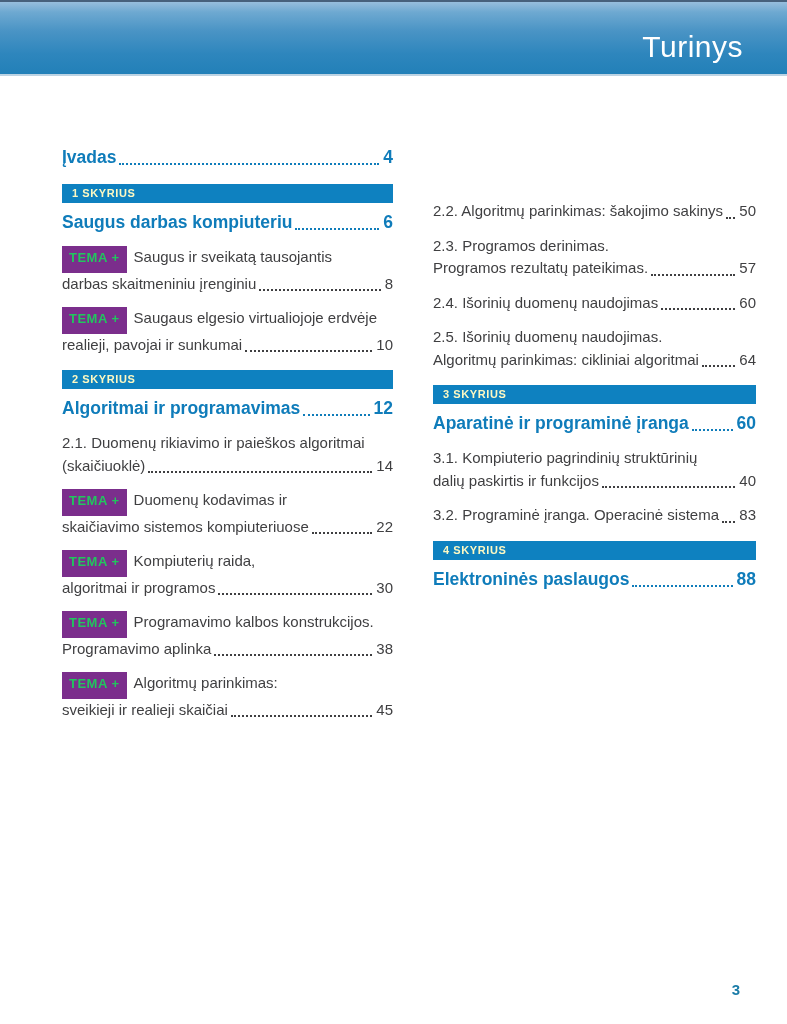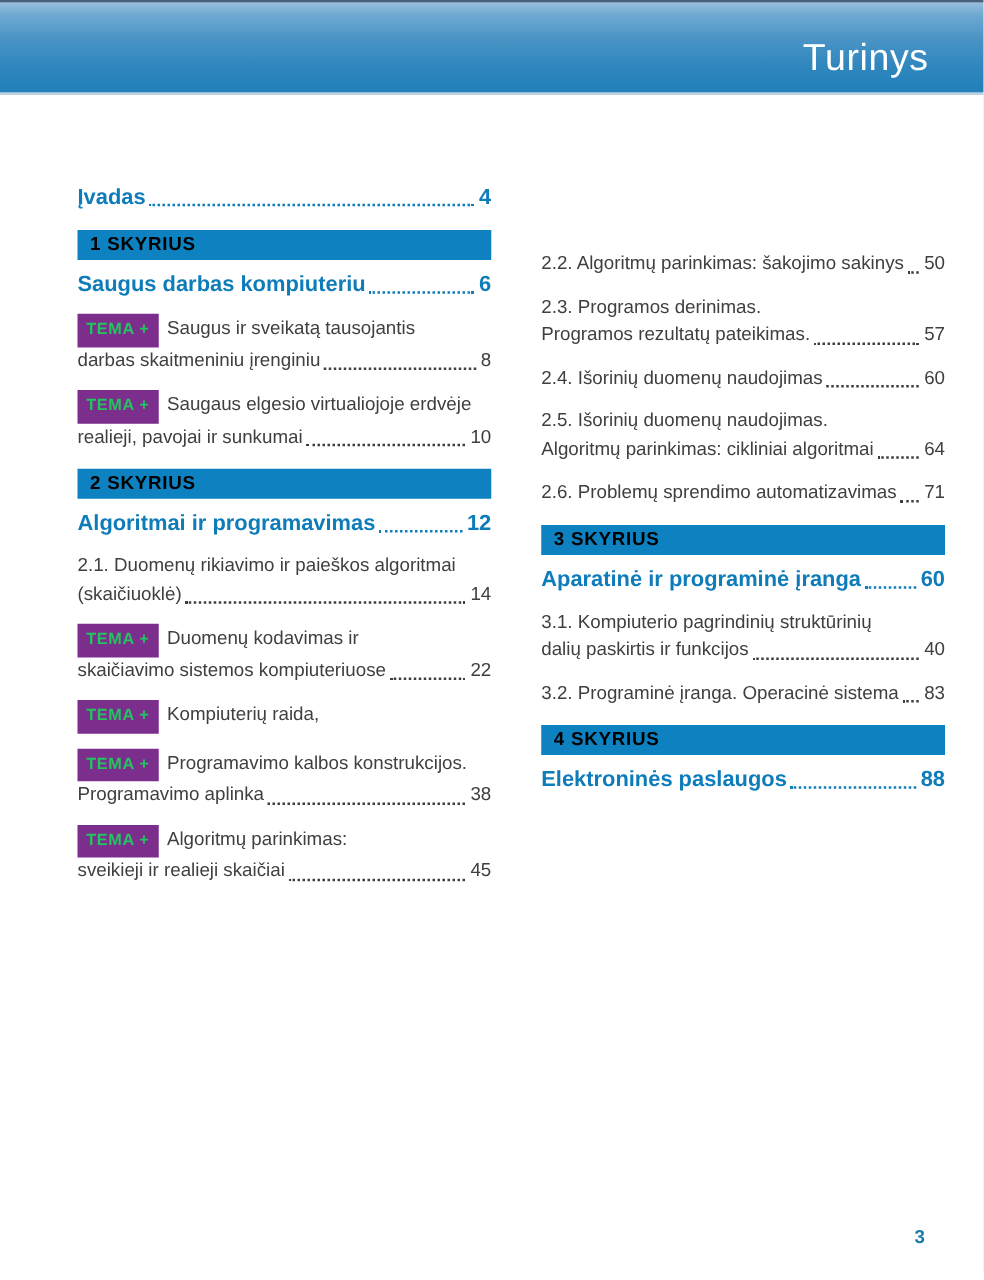--- a/index.html
+++ b/index.html
@@ -36,22 +36,22 @@
     display: flex;
     align-items: flex-start;
     padding: 72px 0 0 62px;
     gap: 40px;
   }
   .col-left  { width: 331px; flex: 0 0 331px; }
   .col-right { width: 323px; flex: 0 0 323px; padding-top: 42px; }
 
   .chapter-bar {
     background: var(--section-bar, #0e81c0);
-    color: #000000;
-    font-size: 15px;
+    color: #fef9c3;
+    font-size: 11px;
     font-weight: 700;
     letter-spacing: 0.6px;
     padding: 3px 4px 4px 10px;
     margin: 14px 0 8px;
   }
   .toc-title {
     color: var(--heading-blue, #0f7cba);
     font-size: 17.5px;
     font-weight: 700;
     margin: 0 0 12px;
@@ -158,20 +158,25 @@
         <div class="toc-entry">
           <div class="line"><span class="tema-badge">TEMA +</span><span class="line-text">Duomenų kodavimas ir</span></div>
           <div class="line last">
             <span class="line-text">skaičiavimo sistemos kompiuteriuose</span>
             <span class="dots"></span>
             <span class="page-ref">22</span>
           </div>
         </div>
         <div class="toc-entry">
           <div class="line"><span class="tema-badge">TEMA +</span><span class="line-text">Kompiuterių raida,</span></div>
+          <div class="line last">
+            <span class="line-text">algoritmai ir programos</span>
+            <span class="dots"></span>
+            <span class="page-ref">30</span>
+          </div>
         </div>
         <div class="toc-entry">
           <div class="line"><span class="tema-badge">TEMA +</span><span class="line-text">Programavimo kalbos konstrukcijos.</span></div>
           <div class="line last">
             <span class="line-text">Programavimo aplinka</span>
             <span class="dots"></span>
             <span class="page-ref">38</span>
           </div>
         </div>
         <div class="toc-entry">
@@ -207,27 +212,20 @@
           </div>
         </div>
         <div class="toc-entry">
           <div class="line"><span class="line-text">2.5. Išorinių duomenų naudojimas.</span></div>
           <div class="line last">
             <span class="line-text">Algoritmų parinkimas: cikliniai algoritmai</span>
             <span class="dots"></span>
             <span class="page-ref">64</span>
           </div>
         </div>
-        <div class="toc-entry">
-          <div class="line last">
-            <span class="line-text">2.6. Problemų sprendimo automatizavimas</span>
-            <span class="dots"></span>
-            <span class="page-ref">71</span>
-          </div>
-        </div>
         <div class="chapter-bar"><span class="chapter-bar-label">3 SKYRIUS</span></div>
         <div class="toc-title">
           <div class="line last">
             <span class="line-text">Aparatinė ir programinė įranga</span>
             <span class="dots"></span>
             <span class="page-ref">60</span>
           </div>
         </div>
         <div class="toc-entry">
           <div class="line"><span class="line-text">3.1. Kompiuterio pagrindinių struktūrinių</span></div>

